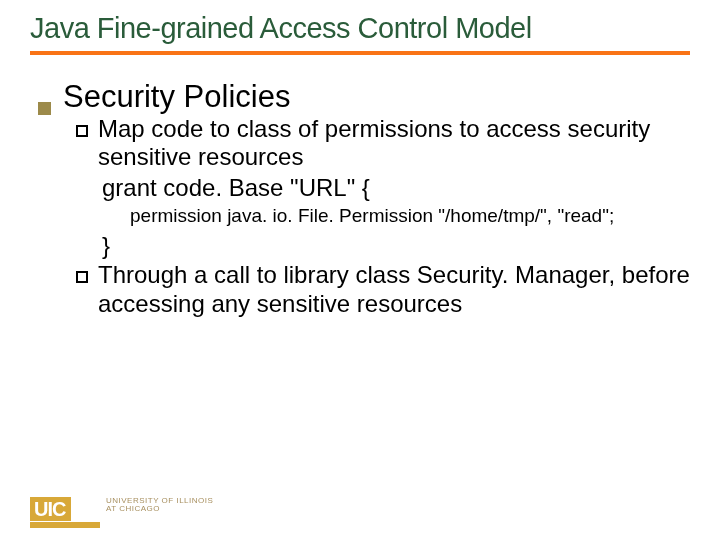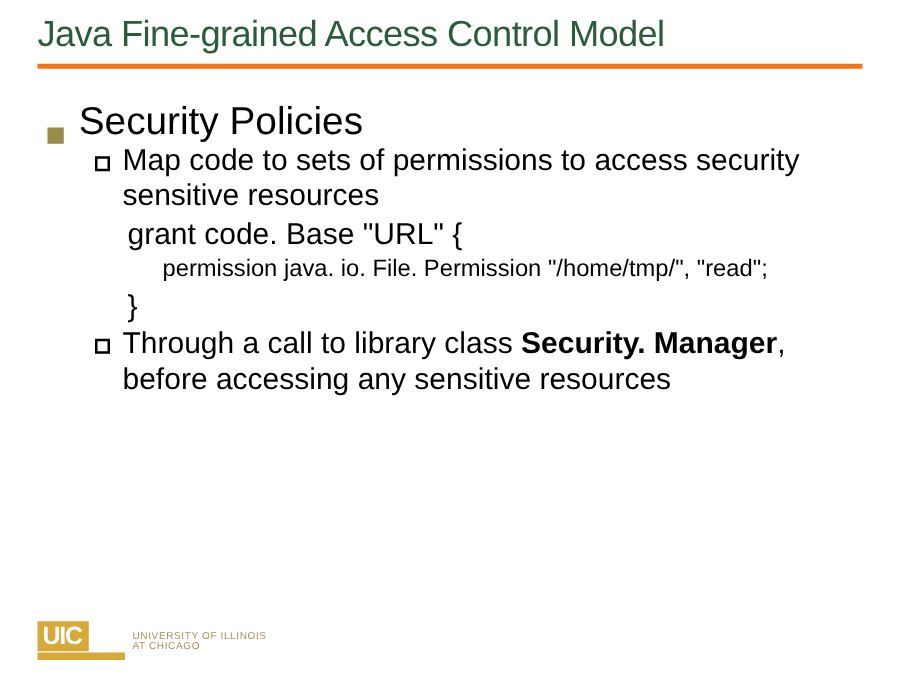--- a/index.html
+++ b/index.html
@@ -68,28 +68,28 @@
     font-size: 24px;
     margin-left: 72px;
     line-height: 1.3;
   }
   .codeperm {
     font-size: 19px;
     margin-left: 100px;
     line-height: 1.4;
   }
   .bold {
-    font-weight: bold;
+    font-weight: normal;
   }
   .logo {
     position: absolute;
     left: 30px;
     bottom: 12px;
     display: flex;
-    align-items: center;
+    align-items: flex-start;
   }
   .logo-mark {
     background: #d8a838;
     color: #fff;
     font-weight: bold;
     font-family: Arial, sans-serif;
     font-size: 20px;
     padding: 2px 6px 2px 4px;
     letter-spacing: -1px;
     display: inline-block;
@@ -116,21 +116,21 @@
 <div class="slide">
   <div class="title">Java Fine-grained Access Control Model</div>
 
   <div class="level1">
     <div class="bullet-square"></div>
     <div class="level1-text">Security Policies</div>
   </div>
 
   <div class="level2">
     <div class="bullet-square-small"></div>
-    <div class="level2-text">Map code to sets of permissions to access security sensitive resources</div>
+    <div class="level2-text">Map code to class of permissions to access security sensitive resources</div>
   </div>
 
   <div class="codeblock">grant code. Base "URL" {</div>
   <div class="codeperm">permission java. io. File. Permission "/home/tmp/", "read";</div>
   <div class="codeblock">}</div>
 
 
   <div class="level2">
     <div class="bullet-square-small"></div>
     <div class="level2-text"><span>Through a call to library class </span><span class="bold">Security. Manager</span><span>,  before accessing any sensitive resources</span></div>

